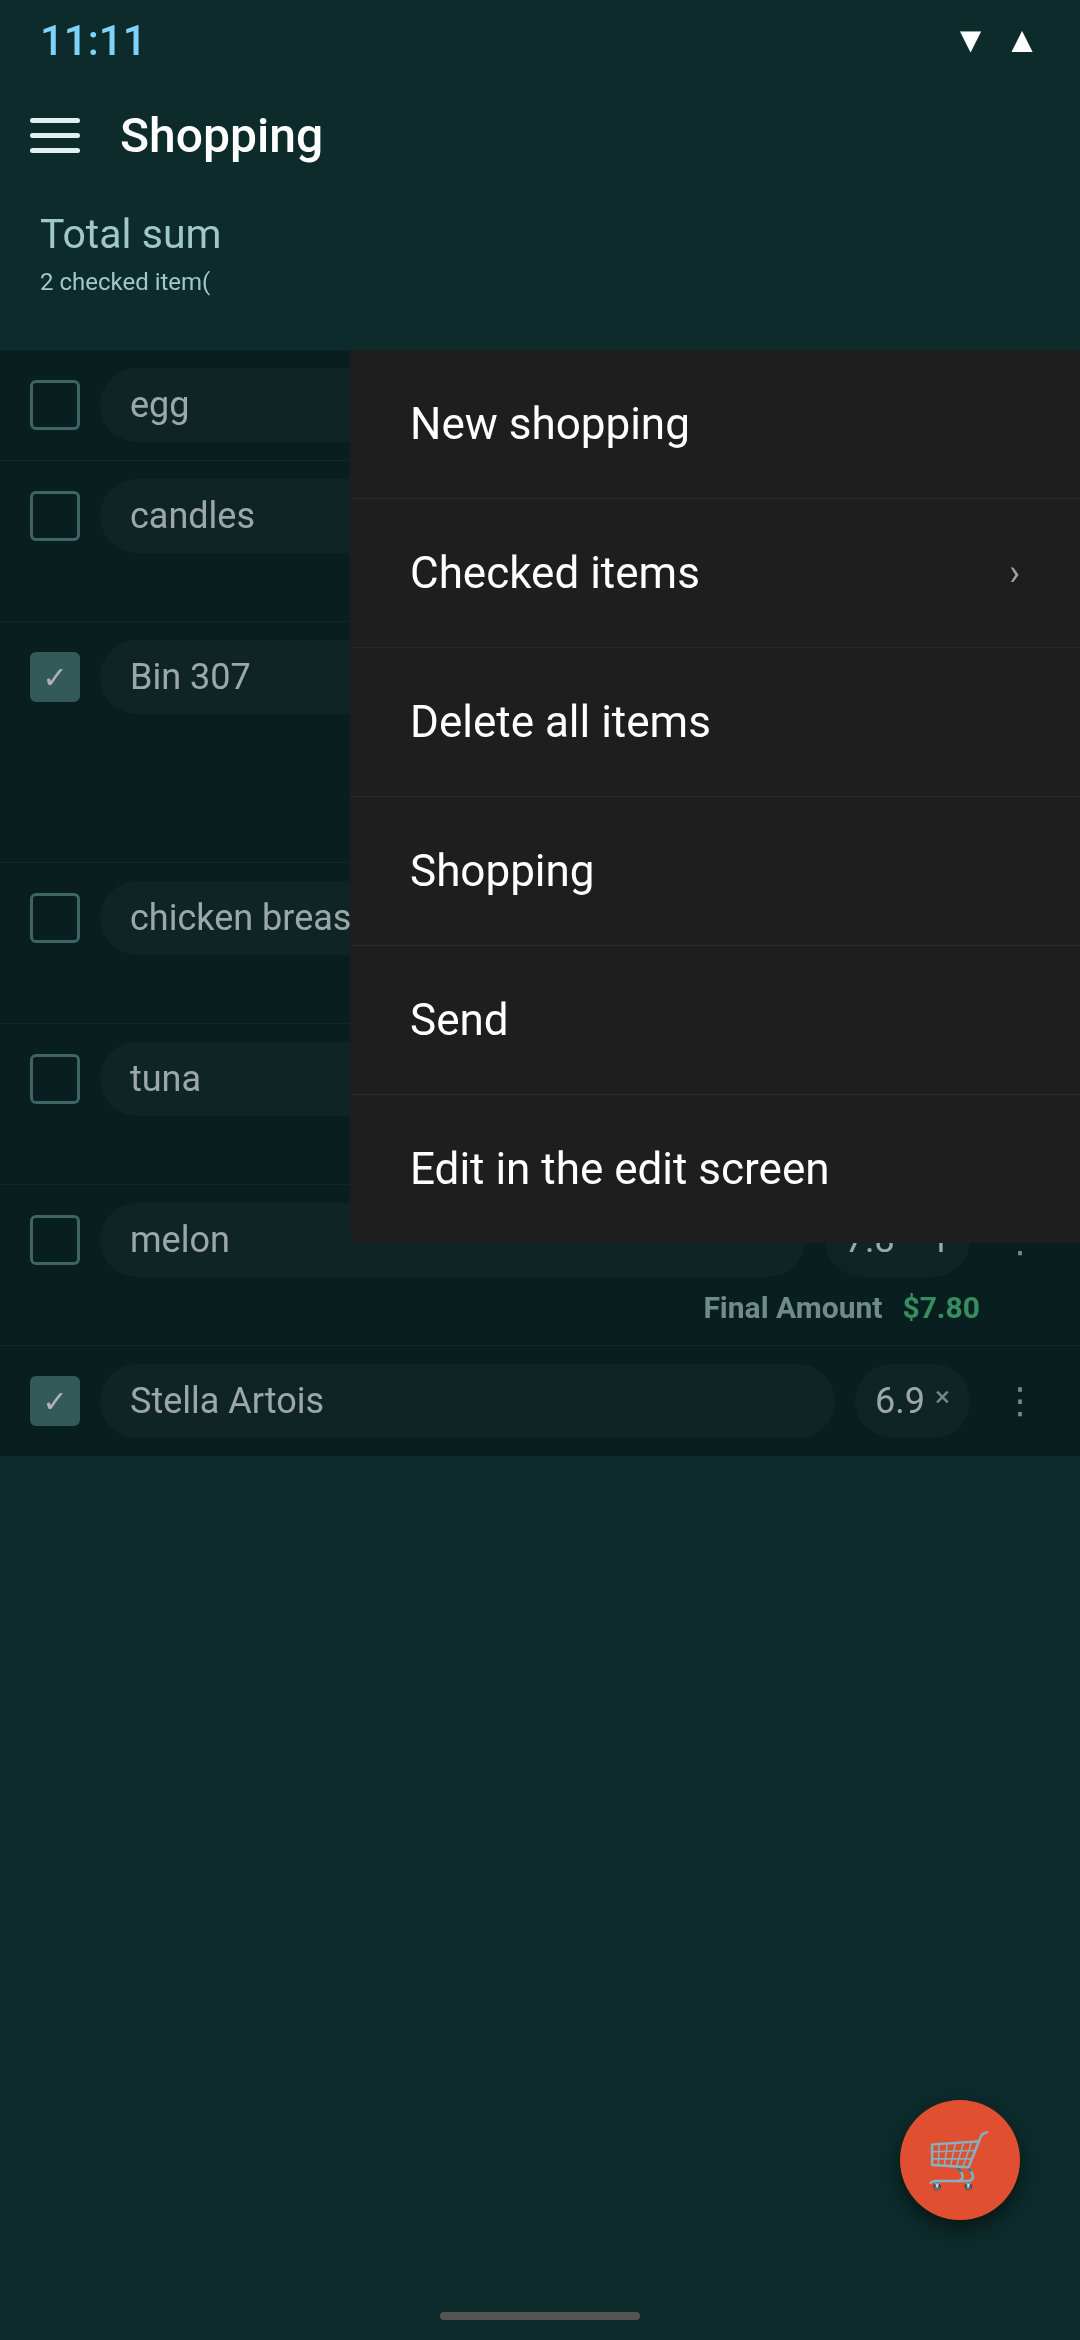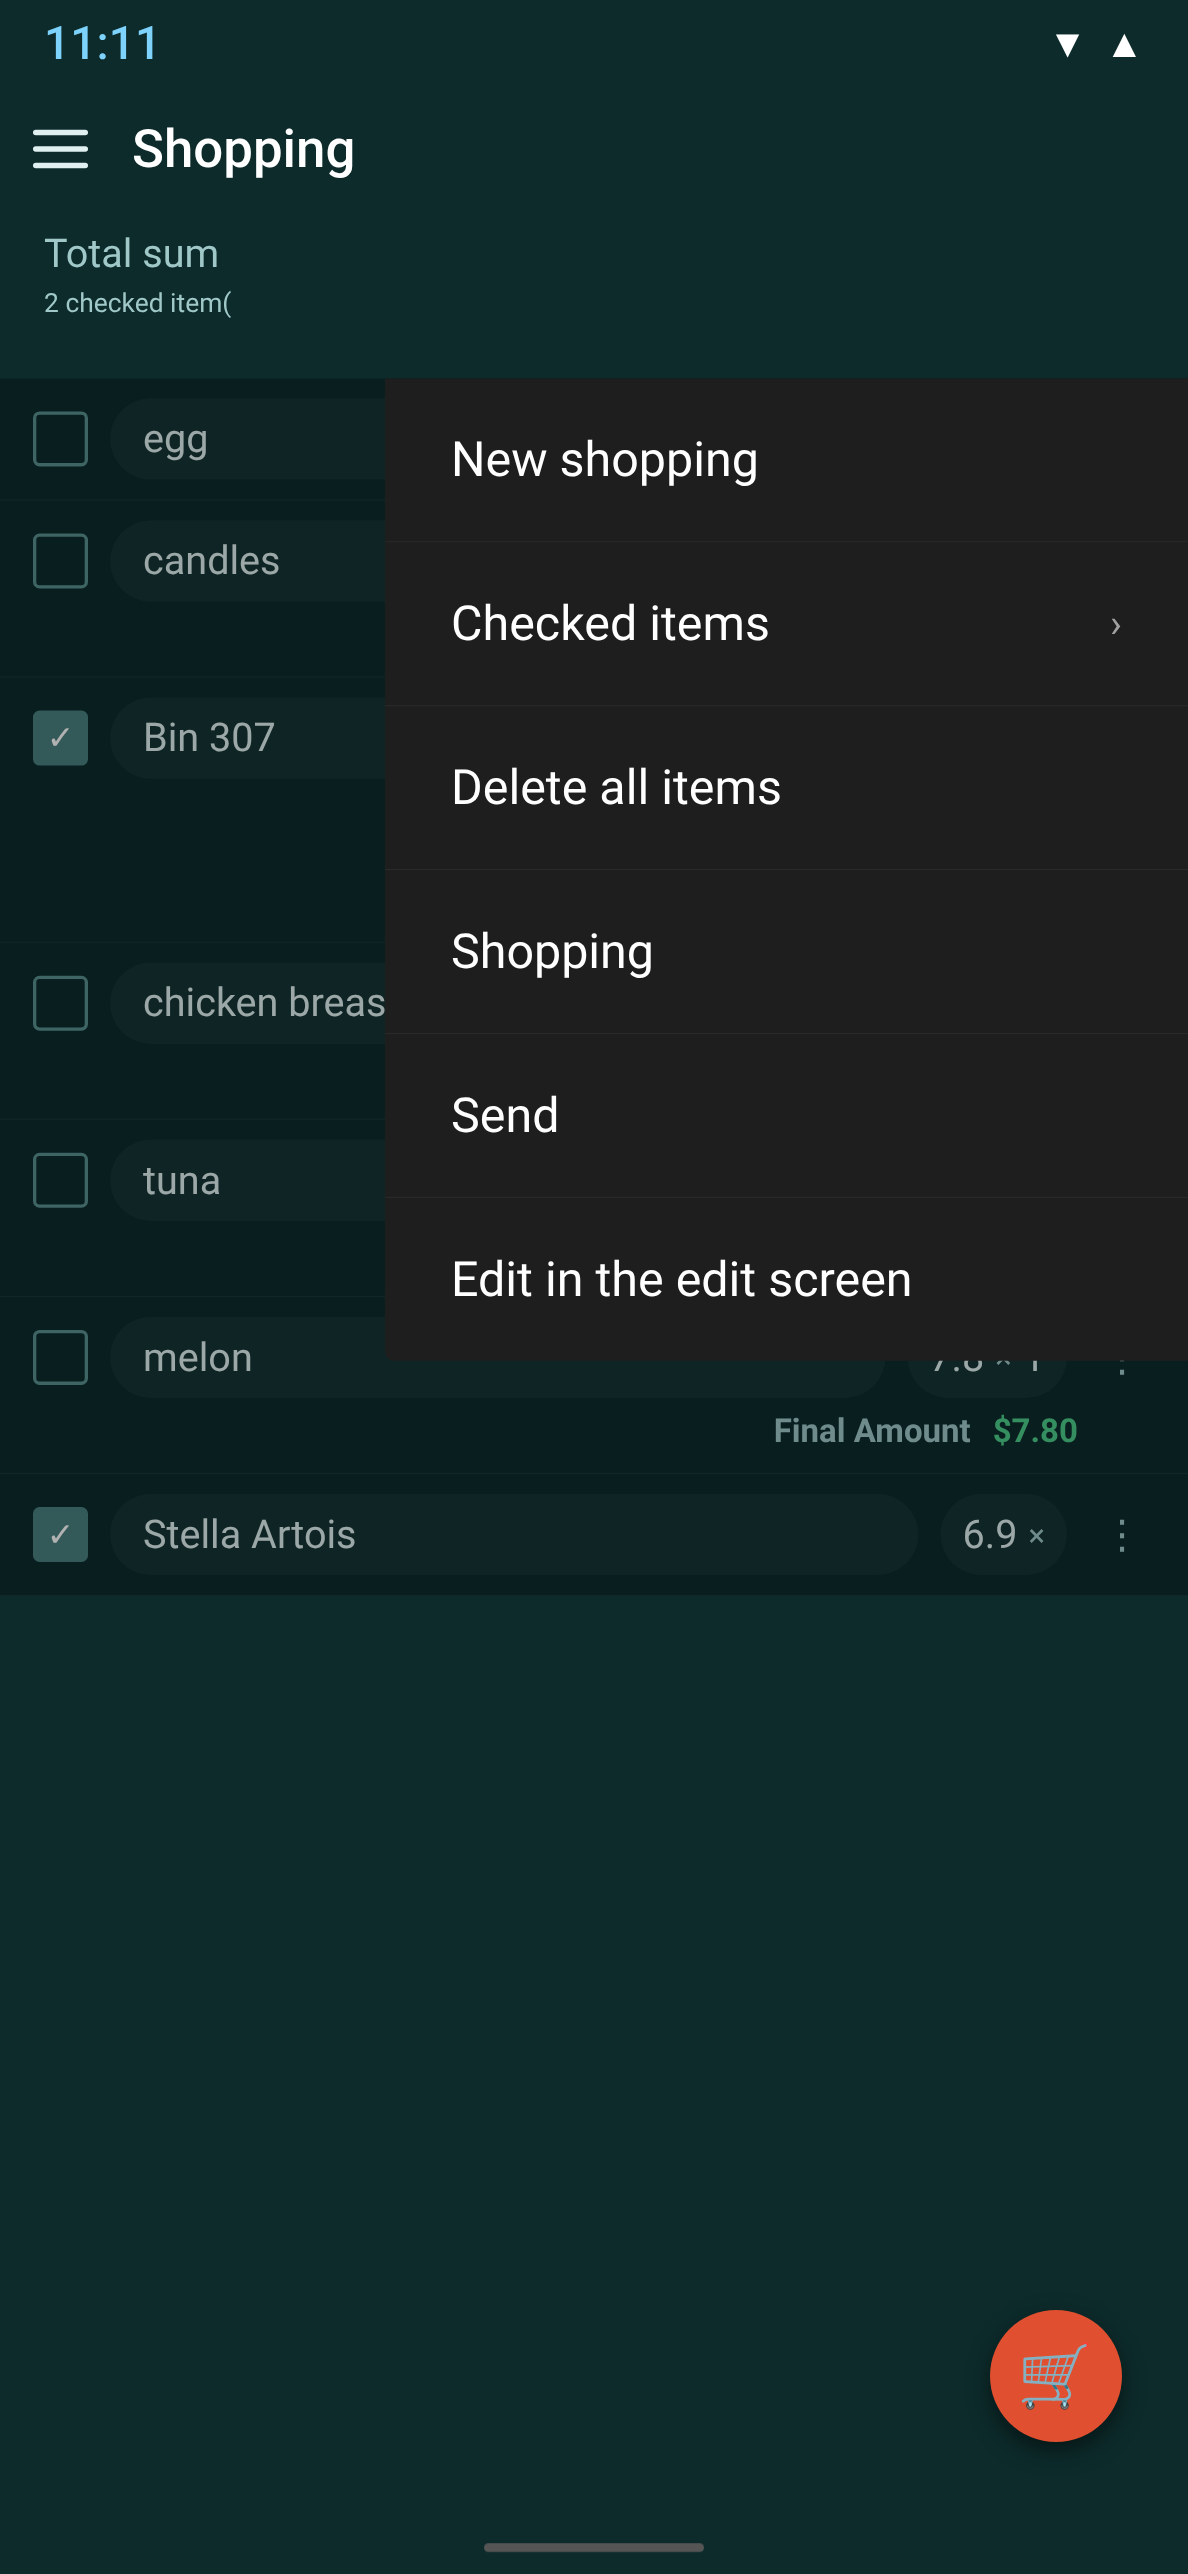--- a/index.html
+++ b/index.html
@@ -70,21 +70,21 @@
       font-weight: 500;
       color: #ffffff;
     }
 
     
     .summary-section {
       padding: 20px 40px;
       background-color: #0d2b2b;
     }
     .summary-total {
-      font-size: 36px;
+      font-size: 41px;
       color: #a0c8c8;
       margin-bottom: 10px;
     }
     .summary-checked {
       font-size: 24px;
       color: #a0c8c8;
     }
 
     
     .main-content {
@@ -126,21 +126,20 @@
     .item-name {
       flex: 1;
       background-color: #163535;
       border-radius: 50px;
       padding: 16px 30px;
       font-size: 36px;
       color: #e0f0f0;
     }
     .item-price-area {
       display: flex;
-      align-items: center;
       background-color: #163535;
       border-radius: 50px;
       padding: 16px 20px;
       gap: 10px;
     }
     .item-price {
       font-size: 36px;
       color: #e0f0f0;
     }
     .item-multiply {

